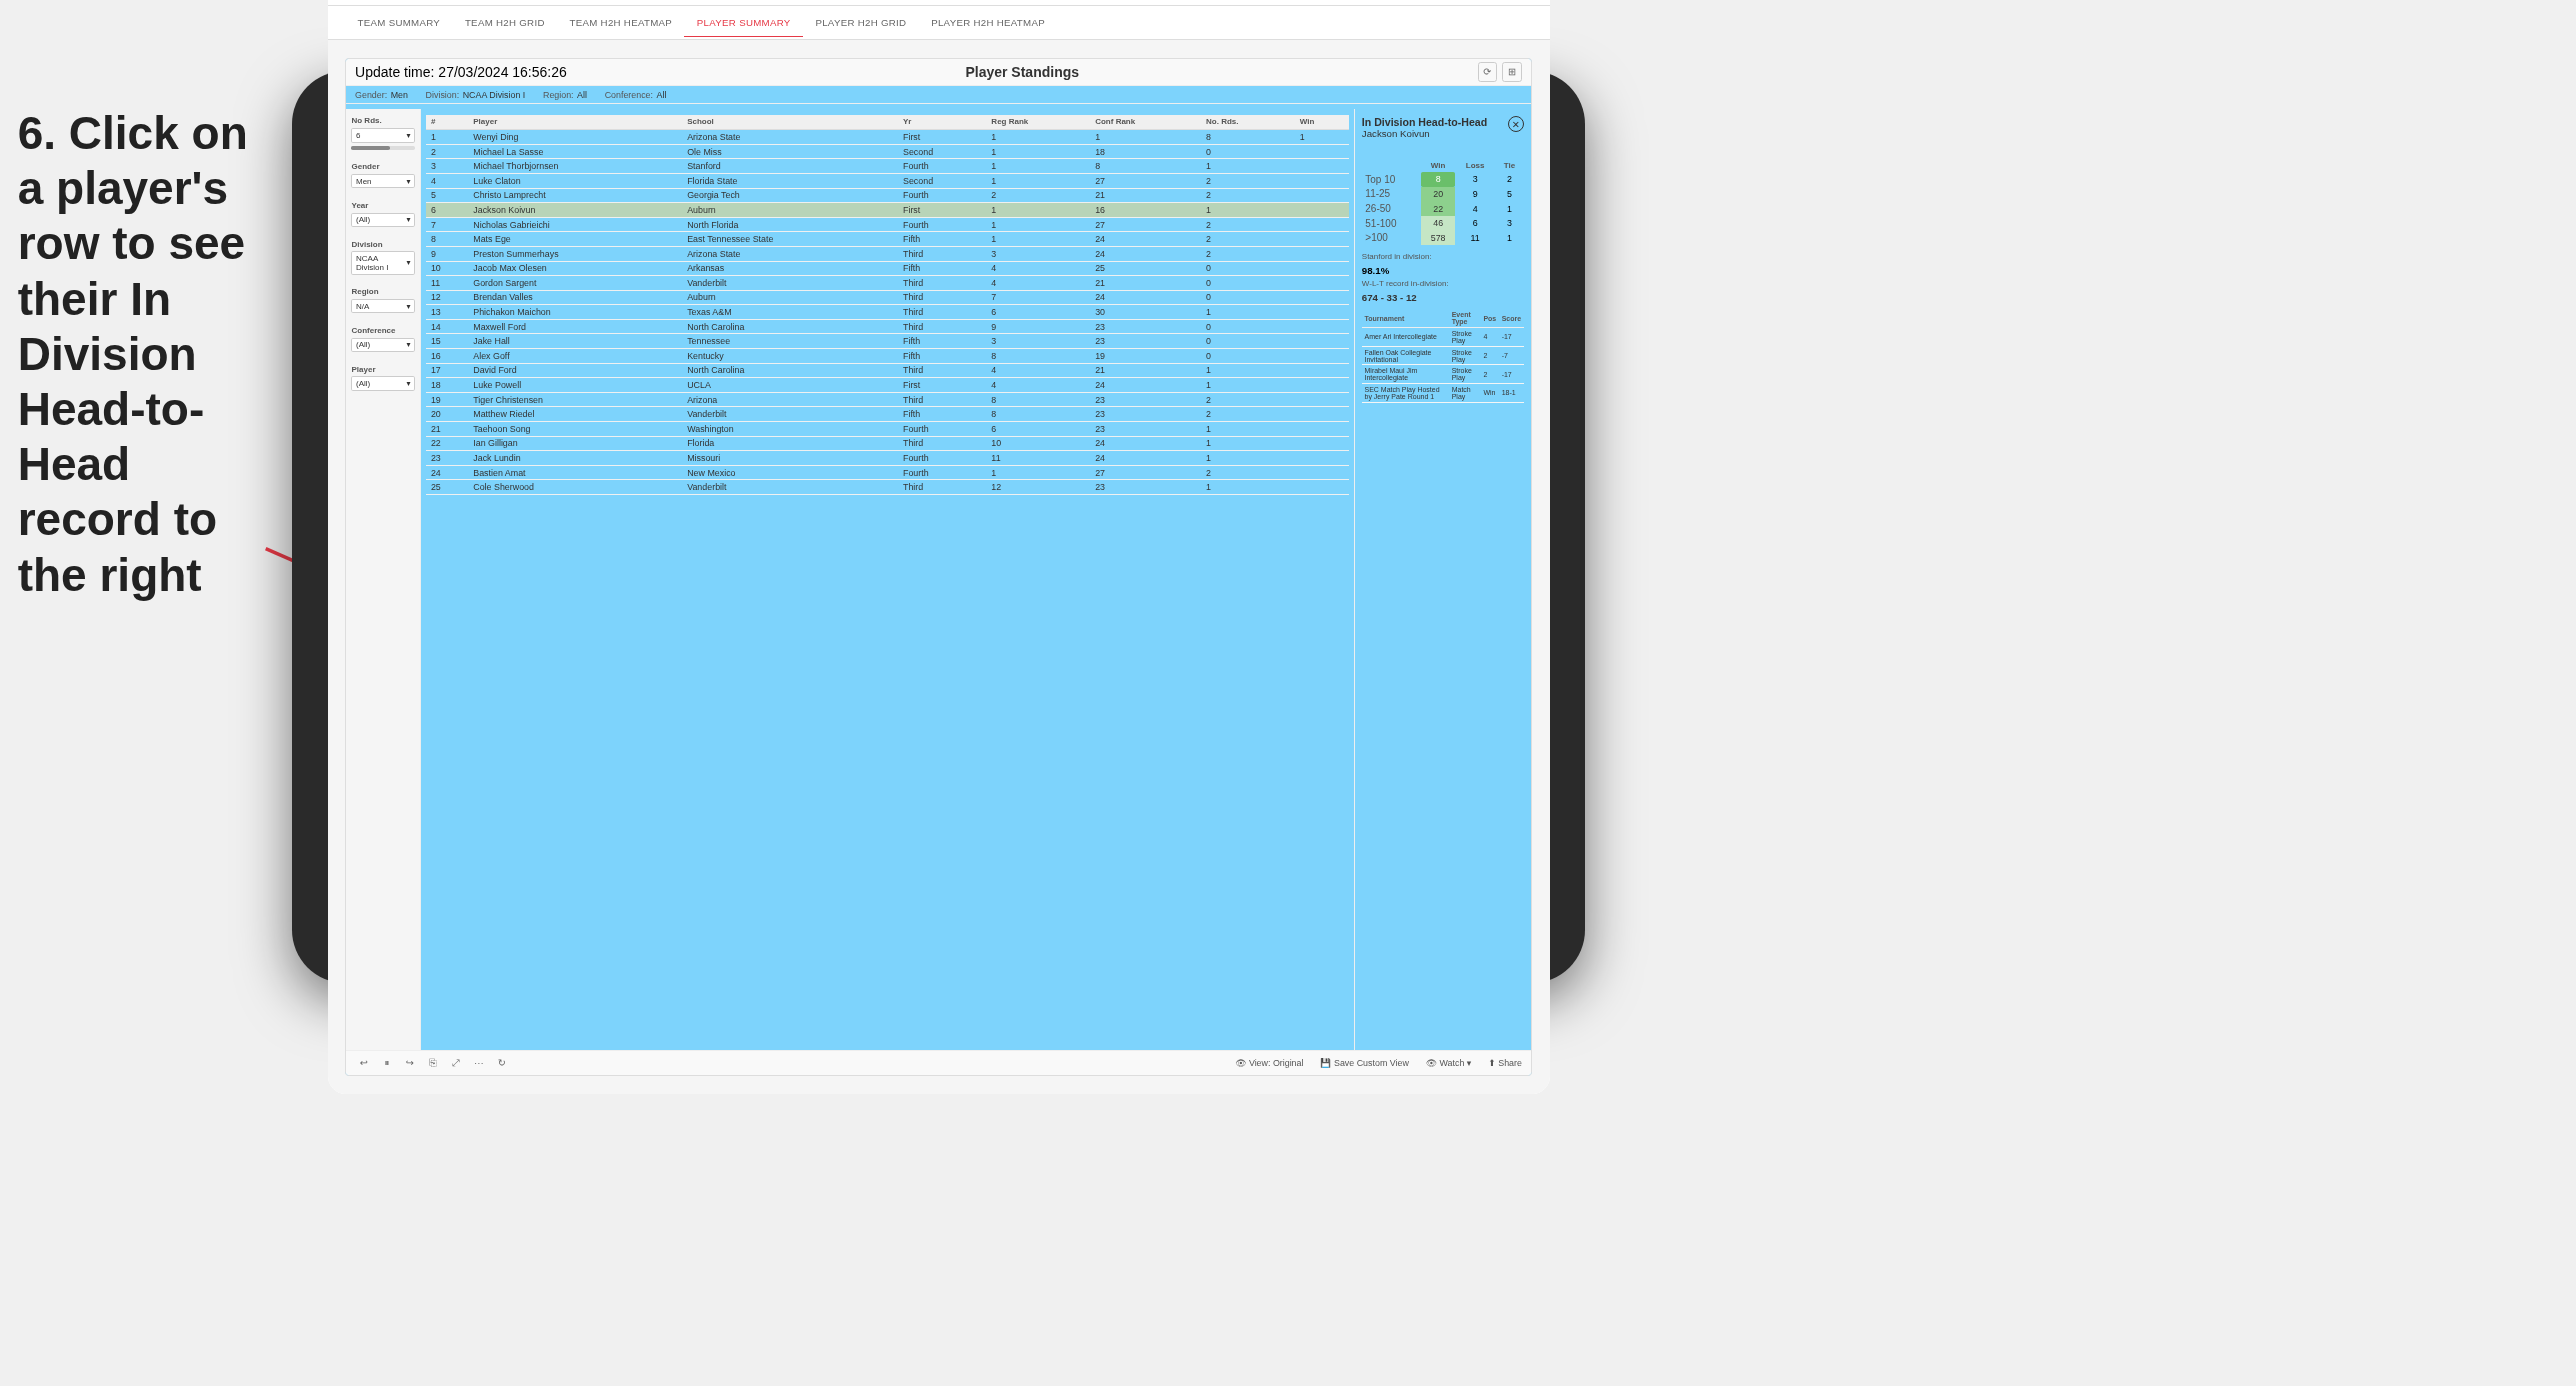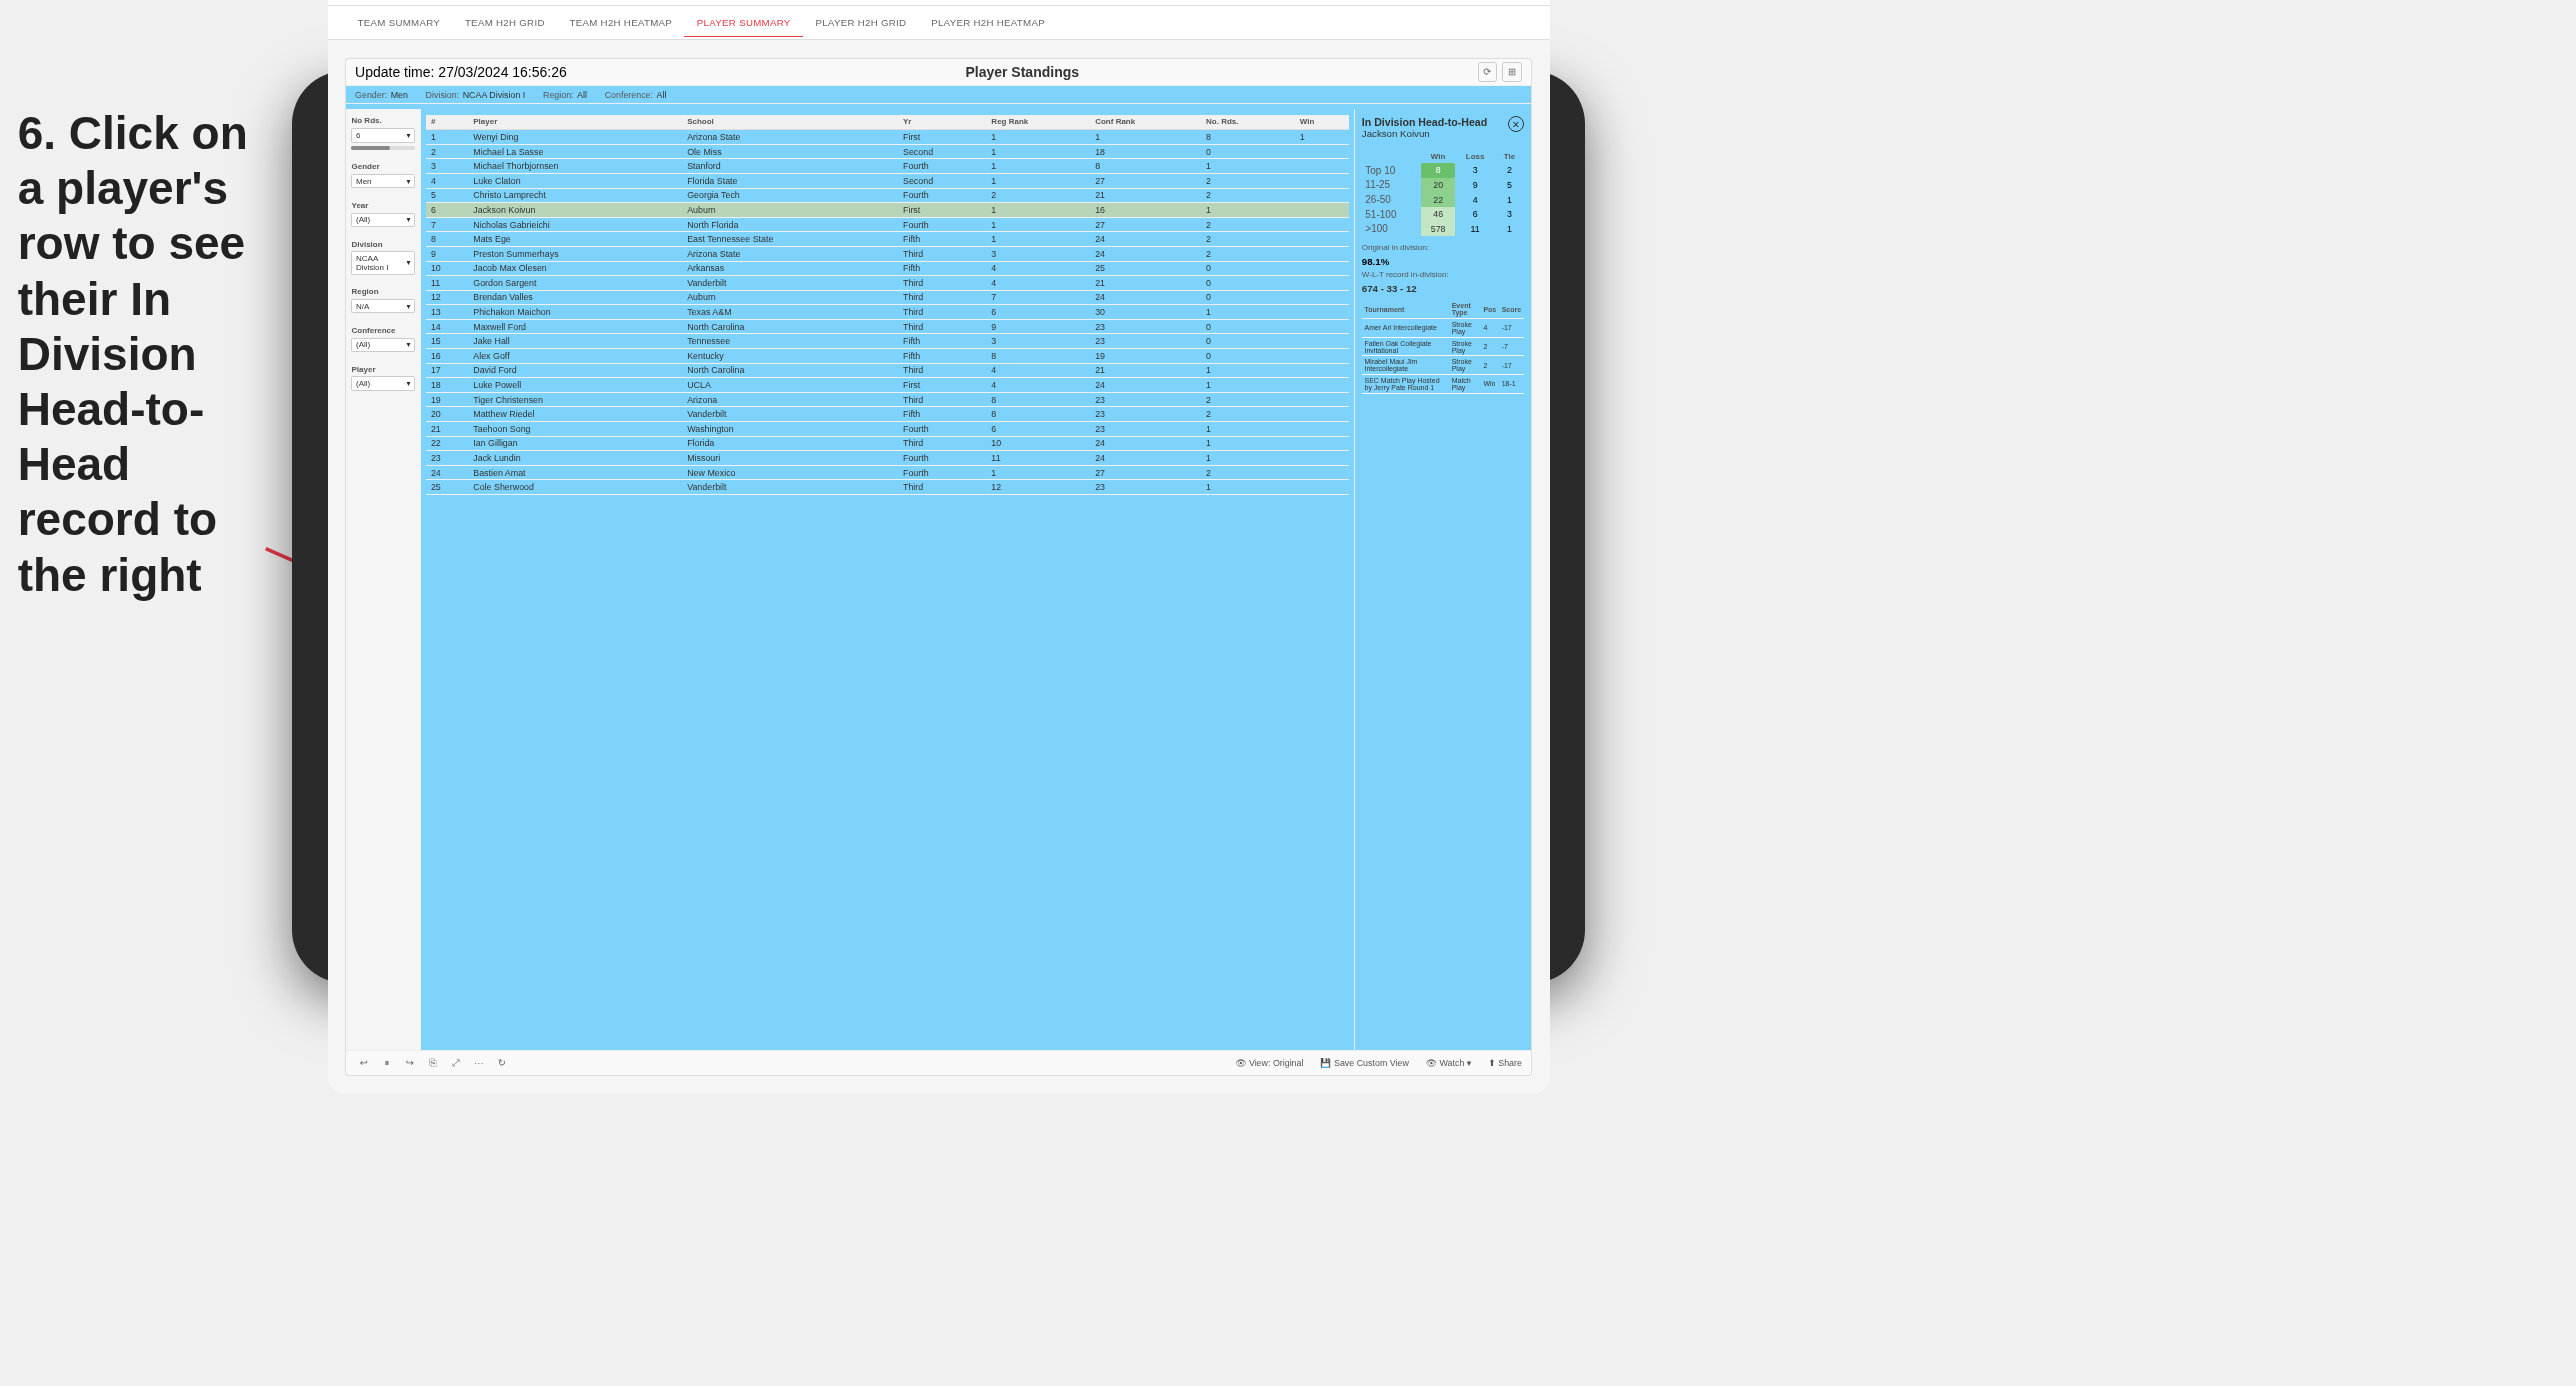--- a/index.html
+++ b/index.html
@@ -310,21 +310,21 @@
       border-left: 0.9px solid #eee;
       padding: 7px;
       flex-shrink: 0;
       overflow-y: auto;
     }
 
     .h2h-header {
       display: flex;
       justify-content: space-between;
       align-items: flex-start;
-      margin-bottom: 4px;
+      margin-bottom: 13px;
     }
 
     .h2h-title {
       font-size: 10.6px;
       font-weight: bold;
       color: #333;
     }
 
     .h2h-name {
       font-size: 9.7px;
@@ -927,21 +927,21 @@
                     <td class="rank-label">&gt;100</td>
                     <td class="cell-pale-green">578</td>
                     <td>11</td>
                     <td>1</td>
                   </tr>
                 </tbody>
             </table>
 
             <div style="margin-top: 5.3px;">
               <div class="h2h-opponents">
-                <span>Original in division:</span>
+                <span>Stanford in division:</span>
               </div>
               <div style="font-size: 9.7px; font-weight: bold; margin-bottom: 3.5px;">98.1%</div>
               <div class="h2h-opponents">W-L-T record in-division:</div>
               <div class="h2h-record">674 - 33 - 12</div>
             </div>
 
             <table class="tournament-table">
               <thead>
                 <tr>
                   <th>Tournament</th>

